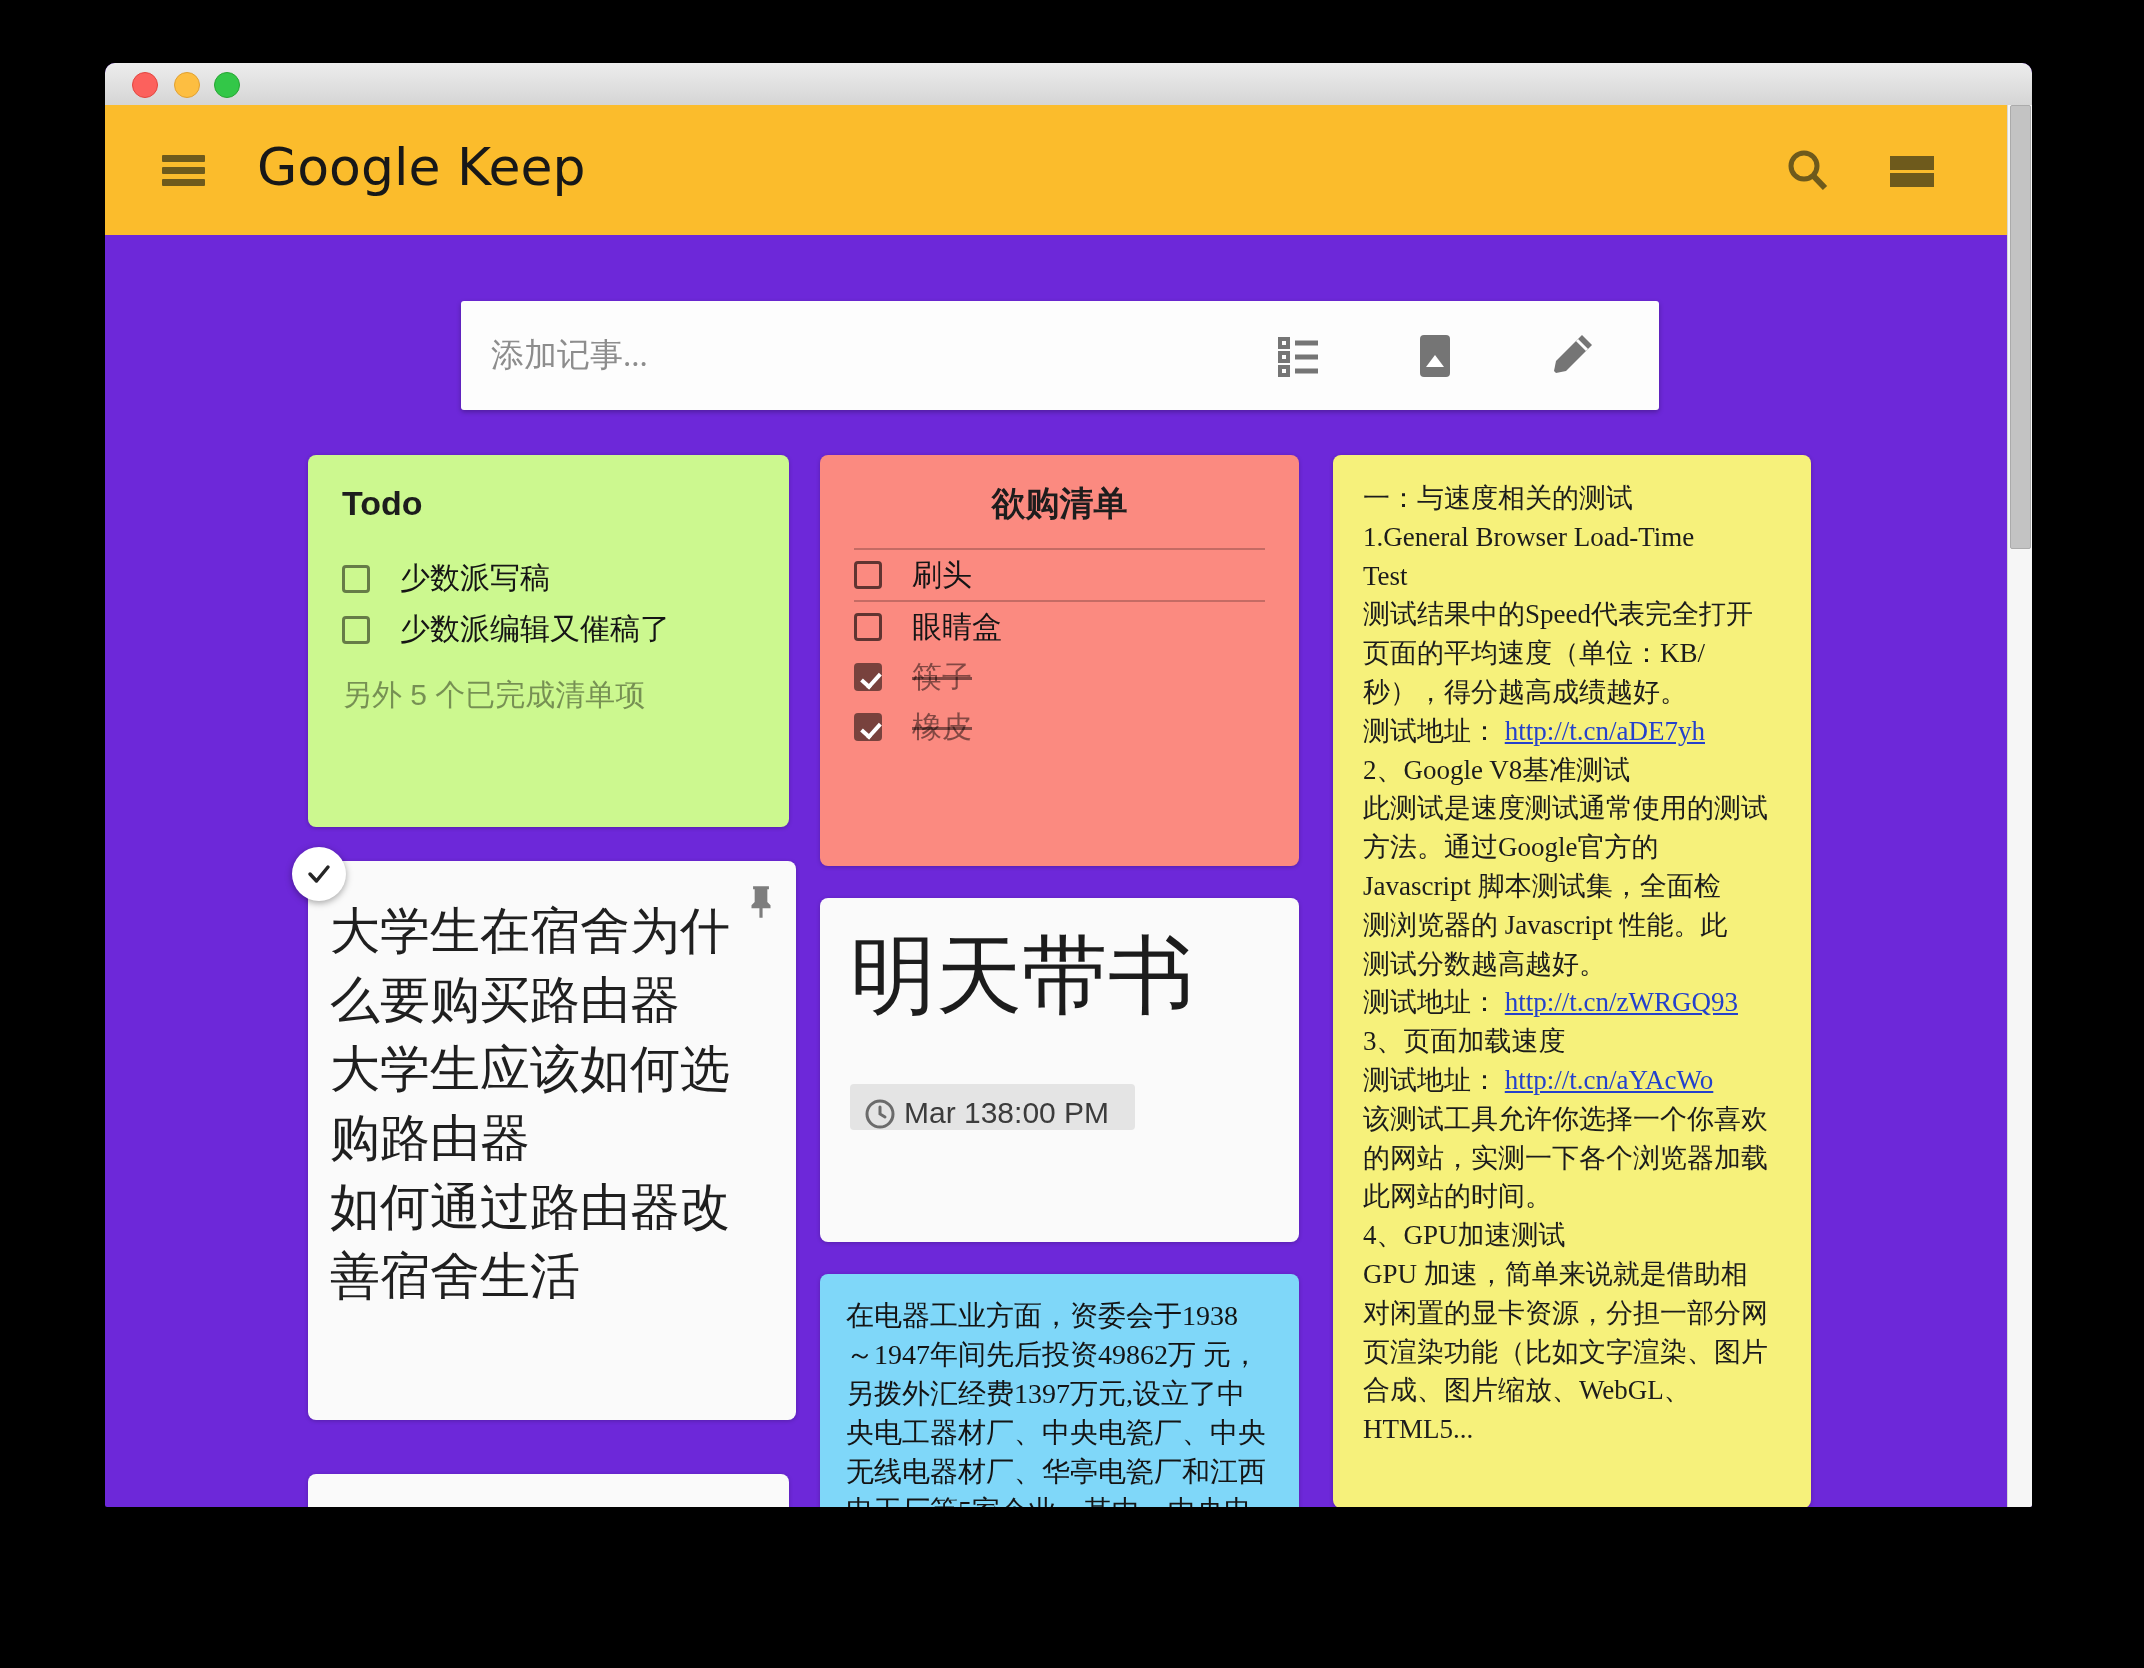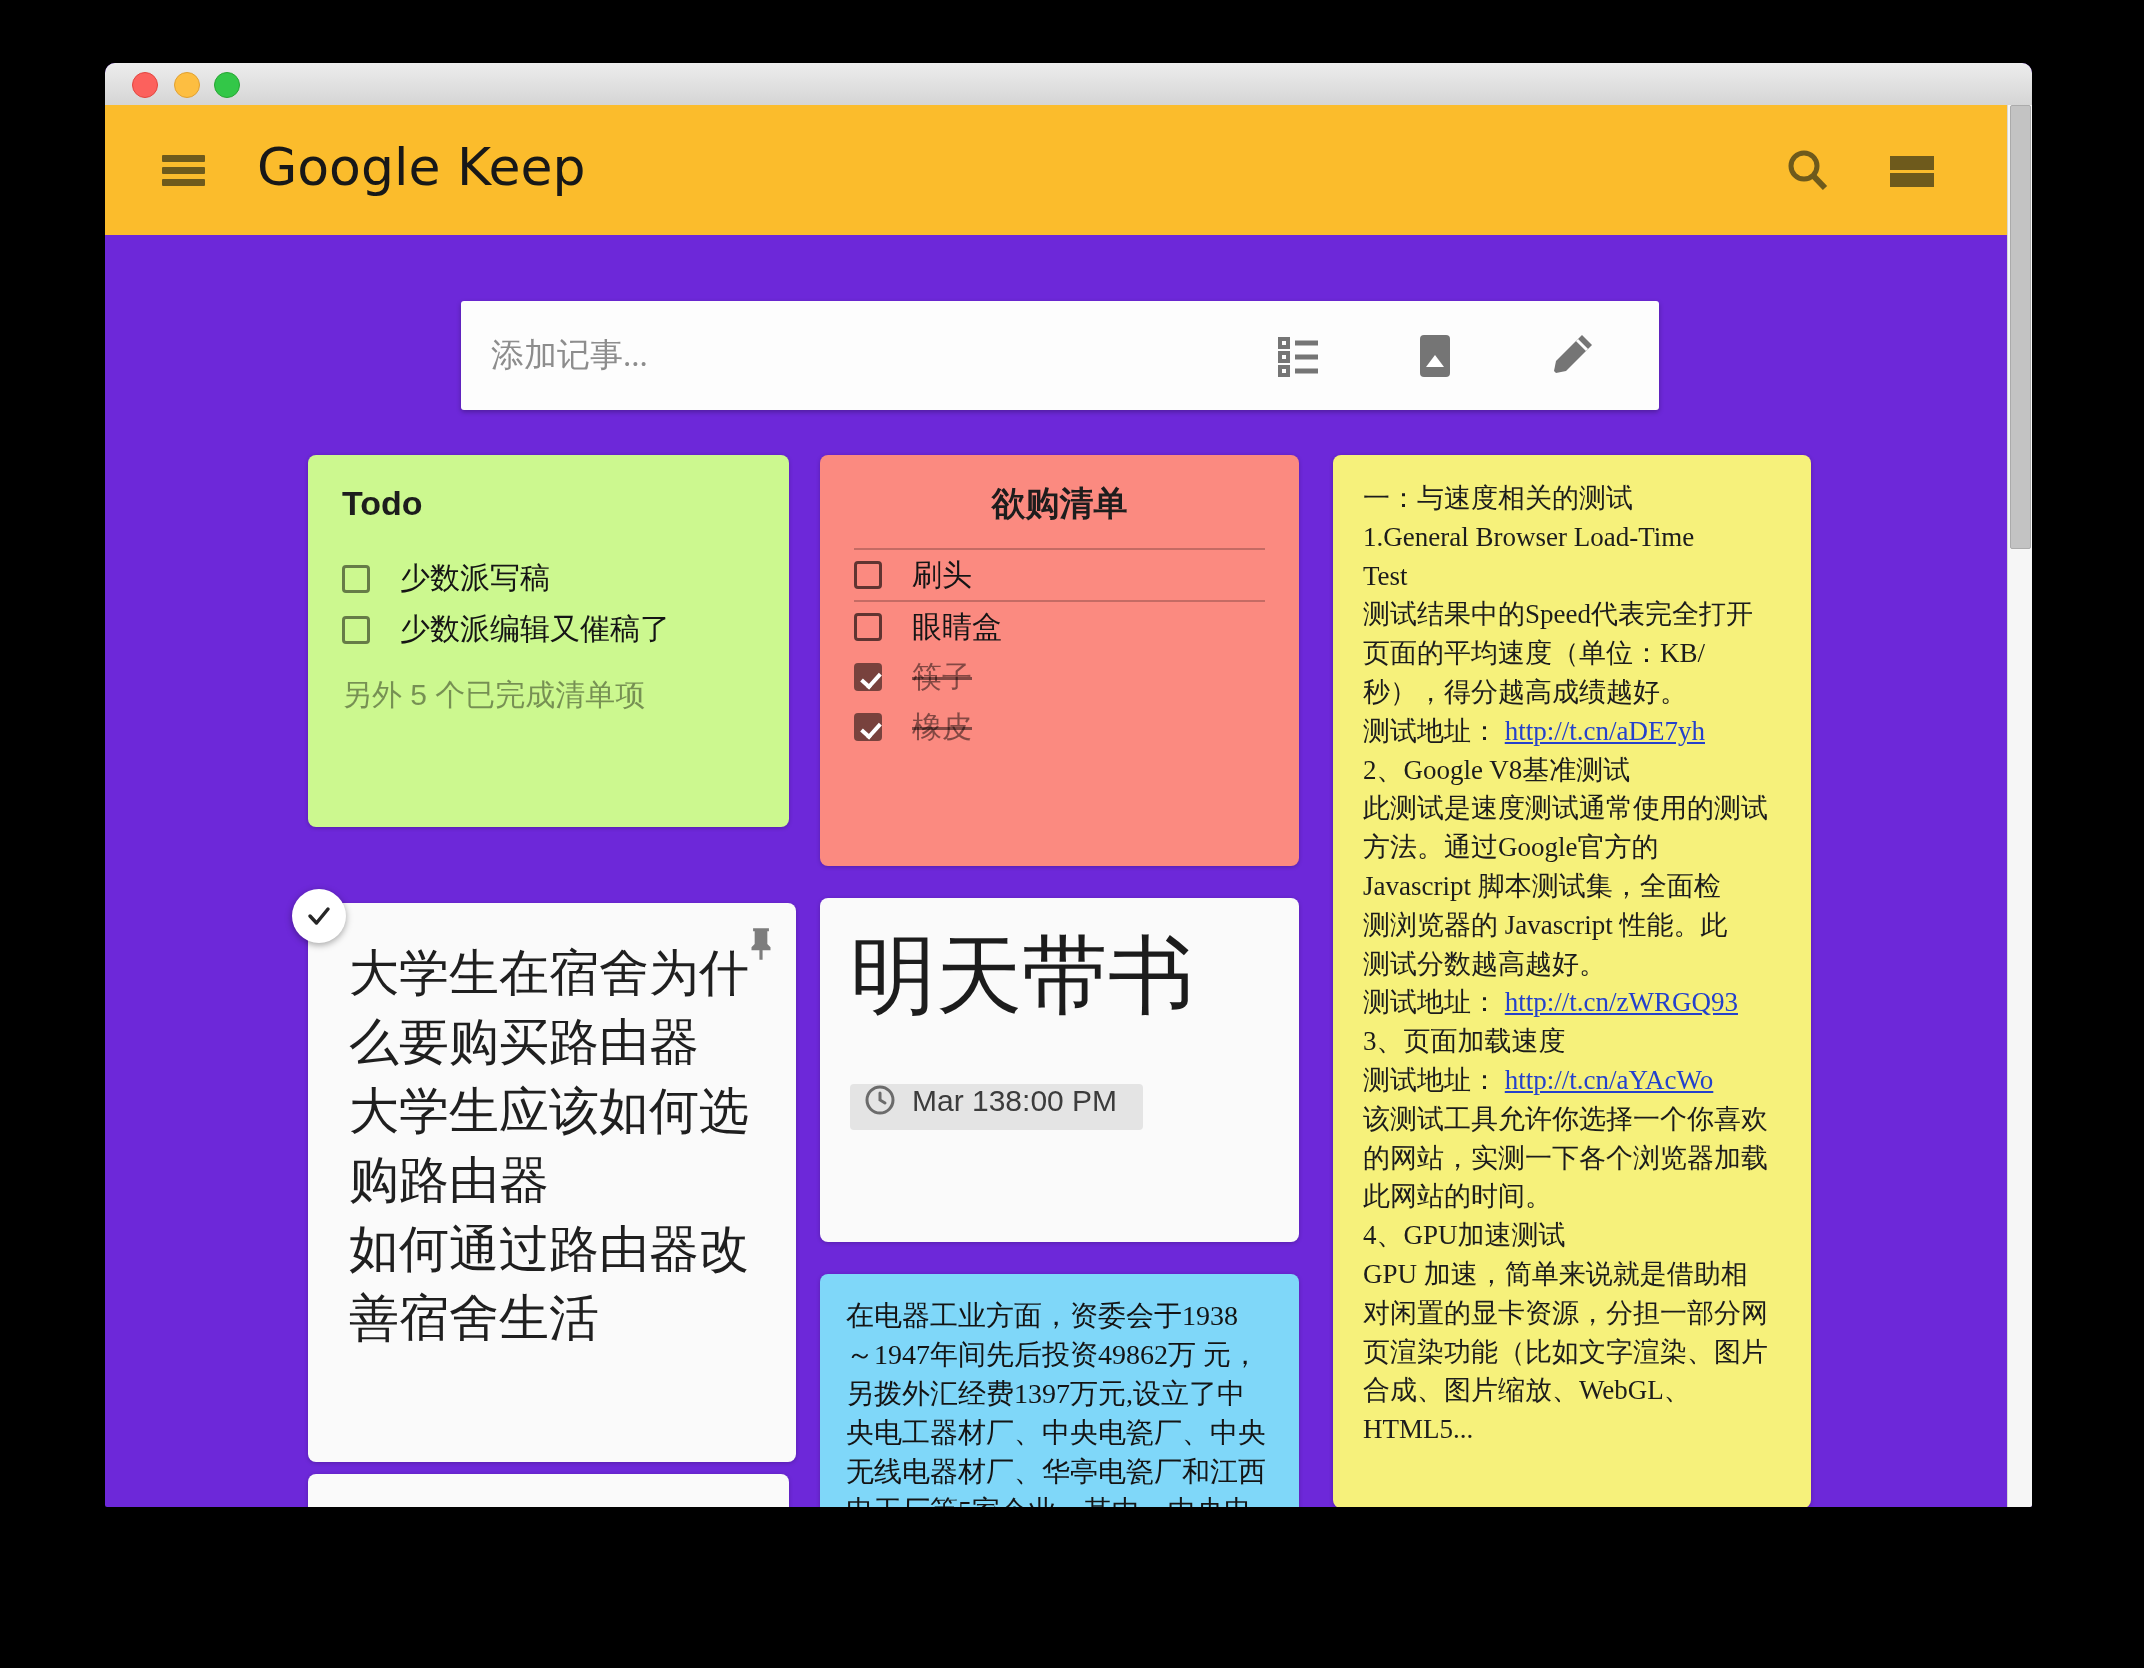--- a/index.html
+++ b/index.html
@@ -80,33 +80,33 @@
   .completed-summary{margin-top:20px;font-size:30px;color:rgba(0,0,0,0.42);}
   
   .note-shopping{left:715px;top:392px;width:479px;height:411px;background:#fb8a80;padding:26px 34px;}
   .note-shopping .card-title{margin-bottom:23px;text-align:center;}
   .note-shopping .check-row{height:50px;}
   .note-shopping .check-row:nth-child(1){
     border-top:2px solid rgba(0,0,0,0.22);border-bottom:2px solid rgba(0,0,0,0.22);
   }
   .note-shopping .checkbox{border-color:rgba(0,0,0,0.62);}
   
-  .note-router{left:203px;top:840px;width:488px;height:559px;background:#fafafa;
-    padding:36px 41px;overflow:visible;}
+  .note-router{left:203px;top:798px;width:488px;height:559px;background:#fafafa;
+    padding:36px 22px;overflow:visible;}
   .note-router .serif-text{font-size:50px;line-height:69px;color:#1f1f1f;}
   .select-badge{
     position:absolute;left:-16px;top:-14px;width:54px;height:54px;border-radius:50%;
     background:#fff;box-shadow:0 2px 7px rgba(0,0,0,0.35);display:flex;align-items:center;justify-content:center;
   }
   .pin{position:absolute;right:16px;top:22px;}
   
   .note-books{left:715px;top:835px;width:479px;height:344px;background:#fafafa;padding:28px 30px;}
   .note-books .serif-text{font-size:86px;line-height:100px;}
   .reminder-chip{
-    margin-top:58px;display:inline-flex;align-items:flex-start;gap:16px;height:46px;
+    margin-top:58px;display:inline-flex;align-items:flex-end;gap:8px;height:46px;
     background:#e4e4e4;border-radius:4px;padding:0 26px 0 14px;
   }
   .reminder-chip .chip-label{font-size:30px;color:#3c3c3c;}
   
   .note-industry{left:715px;top:1211px;width:479px;height:260px;background:#7fd7f9;padding:22px 26px;}
   .note-industry .serif-text{font-size:28px;line-height:39px;color:#141414;}
   
   .note-speed{left:1228px;top:392px;width:478px;height:1053px;background:#f6f17b;padding:24px 30px;}
   .note-speed .note-body{font-size:27px;line-height:38.8px;}
   .note-link{color:#2441cc;text-decoration:underline;cursor:pointer;}

